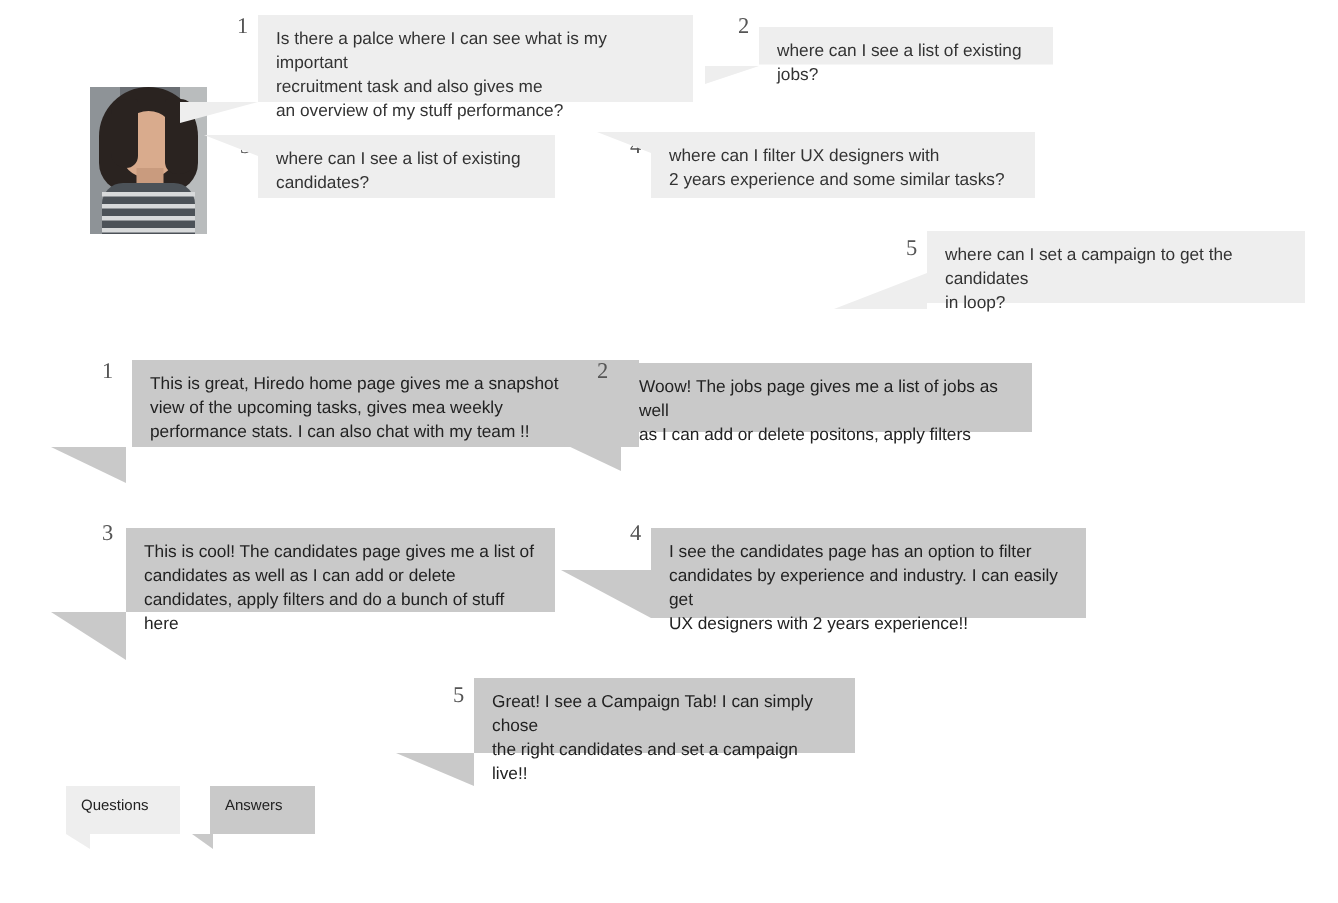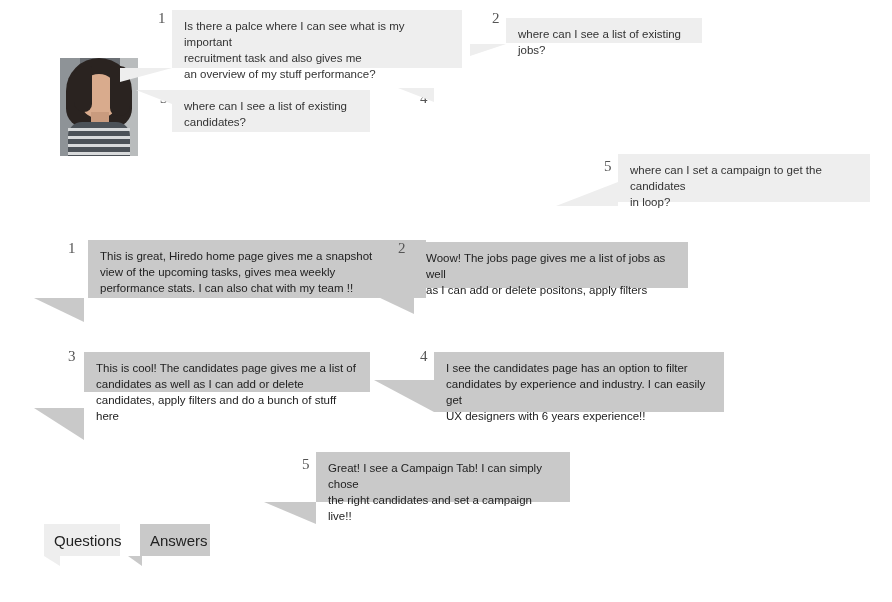--- a/index.html
+++ b/index.html
@@ -118,21 +118,21 @@
   .tail {
     position: absolute;
     width: 0;
     height: 0;
   }
   
   .legend-item {
     position: absolute;
     box-sizing: border-box;
     padding: 8px 10px;
-    font-size: 15px;
+    font-size: 10px;
   }
   .legend-q { background: #eeeeee; }
   .legend-a { background: #c9c9c9; }
 </style>
 </head>
 <body>
 
 <div class="canvas">
 
   <div class="avatar">
@@ -168,20 +168,24 @@
 
   <div class="num" style="left:160px; top:90px;">3</div>
   <div class="bubble q" style="left:172px; top:90px; width:198px; height:42px;">
     <span class="txt">where can I see a list of existing
 candidates?</span>
   </div>
   <div class="tail" style="left:136px; top:90px;
        border-right:36px solid #eeeeee; border-bottom:14px solid transparent;"></div>
 
   <div class="num" style="left:420px; top:90px;">4</div>
+  <div class="bubble q" style="left:434px; top:88px; width:256px; height:44px;">
+    <span class="txt">where can I filter UX designers with
+2 years experience and some similar tasks?</span>
+  </div>
   <div class="tail" style="left:398px; top:88px;
        border-right:36px solid #eeeeee; border-bottom:14px solid transparent;"></div>
 
   <div class="num" style="left:604px; top:158px;">5</div>
   <div class="bubble q" style="left:618px; top:154px; width:252px; height:48px;">
     <span class="txt">where can I set a campaign to get the candidates
 in loop?</span>
   </div>
   <div class="tail" style="left:556px; top:182px;
        border-right:62px solid #eeeeee; border-top:24px solid transparent;"></div>
@@ -197,33 +201,33 @@
 
   <div class="num" style="left:398px; top:240px;">2</div>
   <div class="bubble a" style="left:414px; top:242px; width:274px; height:46px;">
     <span class="txt">Woow! The jobs page gives me a list of jobs as well
 as I can add or delete positons, apply filters</span>
   </div>
   <div class="tail" style="left:376px; top:296px;
        border-right:38px solid #c9c9c9; border-bottom:18px solid transparent;"></div>
 
   <div class="num" style="left:68px; top:348px;">3</div>
-  <div class="bubble a" style="left:84px; top:352px; width:286px; height:40px;">
+  <div class="bubble a" style="left:84px; top:352px; width:286px; height:56px;">
     <span class="txt">This is cool! The candidates page gives me a list of
 candidates as well as I can add or delete
 candidates, apply filters and do a bunch of stuff here</span>
   </div>
   <div class="tail" style="left:34px; top:408px;
        border-right:50px solid #c9c9c9; border-bottom:32px solid transparent;"></div>
 
   <div class="num" style="left:420px; top:348px;">4</div>
   <div class="bubble a" style="left:434px; top:352px; width:290px; height:60px;">
     <span class="txt">I see the candidates page has an option to filter
 candidates by experience and industry. I can easily get
-UX designers with 6 years experience!!</span>
+UX designers with 2 years experience!!</span>
   </div>
   <div class="tail" style="left:374px; top:380px;
        border-right:60px solid #c9c9c9; border-bottom:32px solid transparent;"></div>
 
   <div class="num" style="left:302px; top:456px;">5</div>
   <div class="bubble a" style="left:316px; top:452px; width:254px; height:50px;">
     <span class="txt">Great! I see a Campaign Tab! I can simply chose
 the right candidates and set a campaign live!!</span>
   </div>
   <div class="tail" style="left:264px; top:502px;

